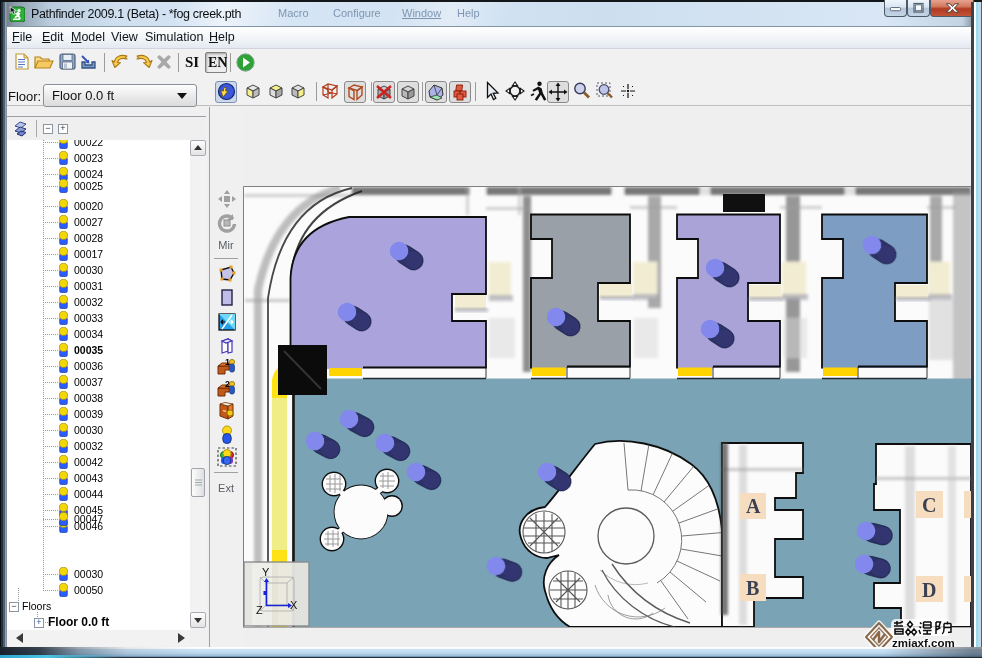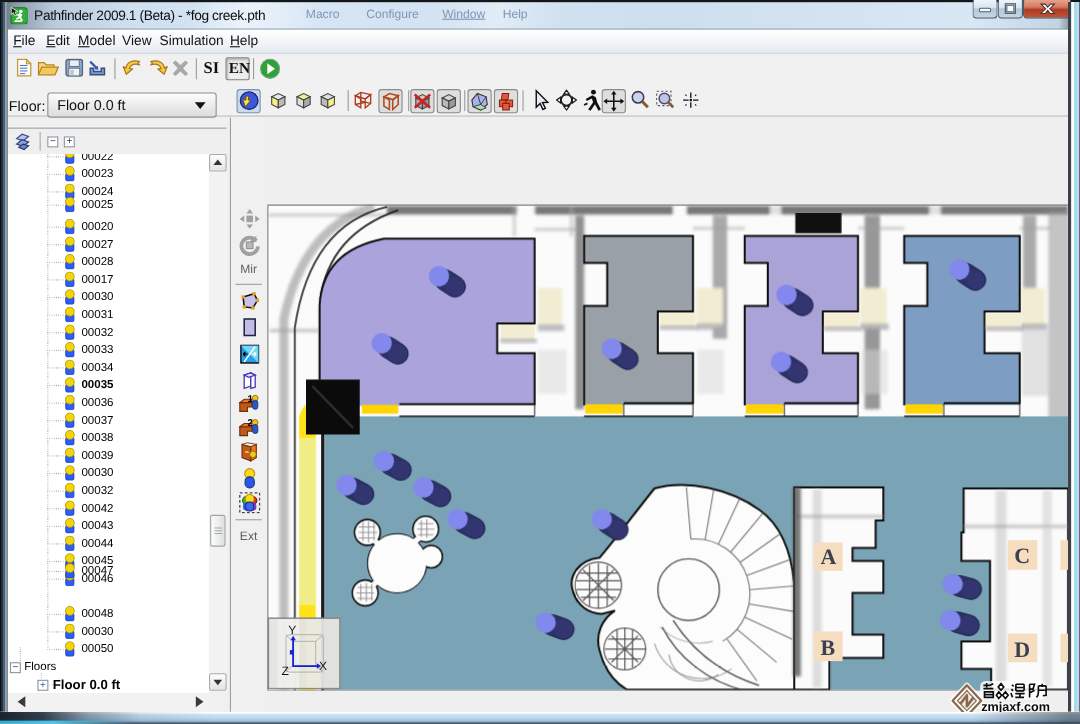--- a/index.html
+++ b/index.html
@@ -489,28 +489,20 @@
       <div class="lbl">00046</div>
     </div>
  <div class="trow" style="top:371px;">
       <div class="dot-h" style="left:36px;top:8px;width:16px;"></div>
       <svg class="cyl" viewBox="0 0 9 14">
         <rect x="0.7" y="6.5" width="7.6" height="7" rx="1.5" fill="#2a5cff" stroke="#1a3f9a" stroke-width="0.7"></rect>
         <circle cx="4.5" cy="4.4" r="4.1" fill="#f2d60a" stroke="#a08806" stroke-width="0.7"></circle>
       </svg>
       <div class="lbl">00047</div>
     </div>
- <div class="trow" style="top:410px;">
-      <div class="dot-h" style="left:36px;top:8px;width:16px;"></div>
-      <svg class="cyl" viewBox="0 0 9 14">
-        <rect x="0.7" y="6.5" width="7.6" height="7" rx="1.5" fill="#2a5cff" stroke="#1a3f9a" stroke-width="0.7"></rect>
-        <circle cx="4.5" cy="4.4" r="4.1" fill="#f2d60a" stroke="#a08806" stroke-width="0.7"></circle>
-      </svg>
-      <div class="lbl">00048</div>
-    </div>
  <div class="trow" style="top:426px;">
       <div class="dot-h" style="left:36px;top:8px;width:16px;"></div>
       <svg class="cyl" viewBox="0 0 9 14">
         <rect x="0.7" y="6.5" width="7.6" height="7" rx="1.5" fill="#2a5cff" stroke="#1a3f9a" stroke-width="0.7"></rect>
         <circle cx="4.5" cy="4.4" r="4.1" fill="#f2d60a" stroke="#a08806" stroke-width="0.7"></circle>
       </svg>
       <div class="lbl">00030</div>
     </div>
  <div class="trow" style="top:442px;">
       <div class="dot-h" style="left:36px;top:8px;width:16px;"></div>

